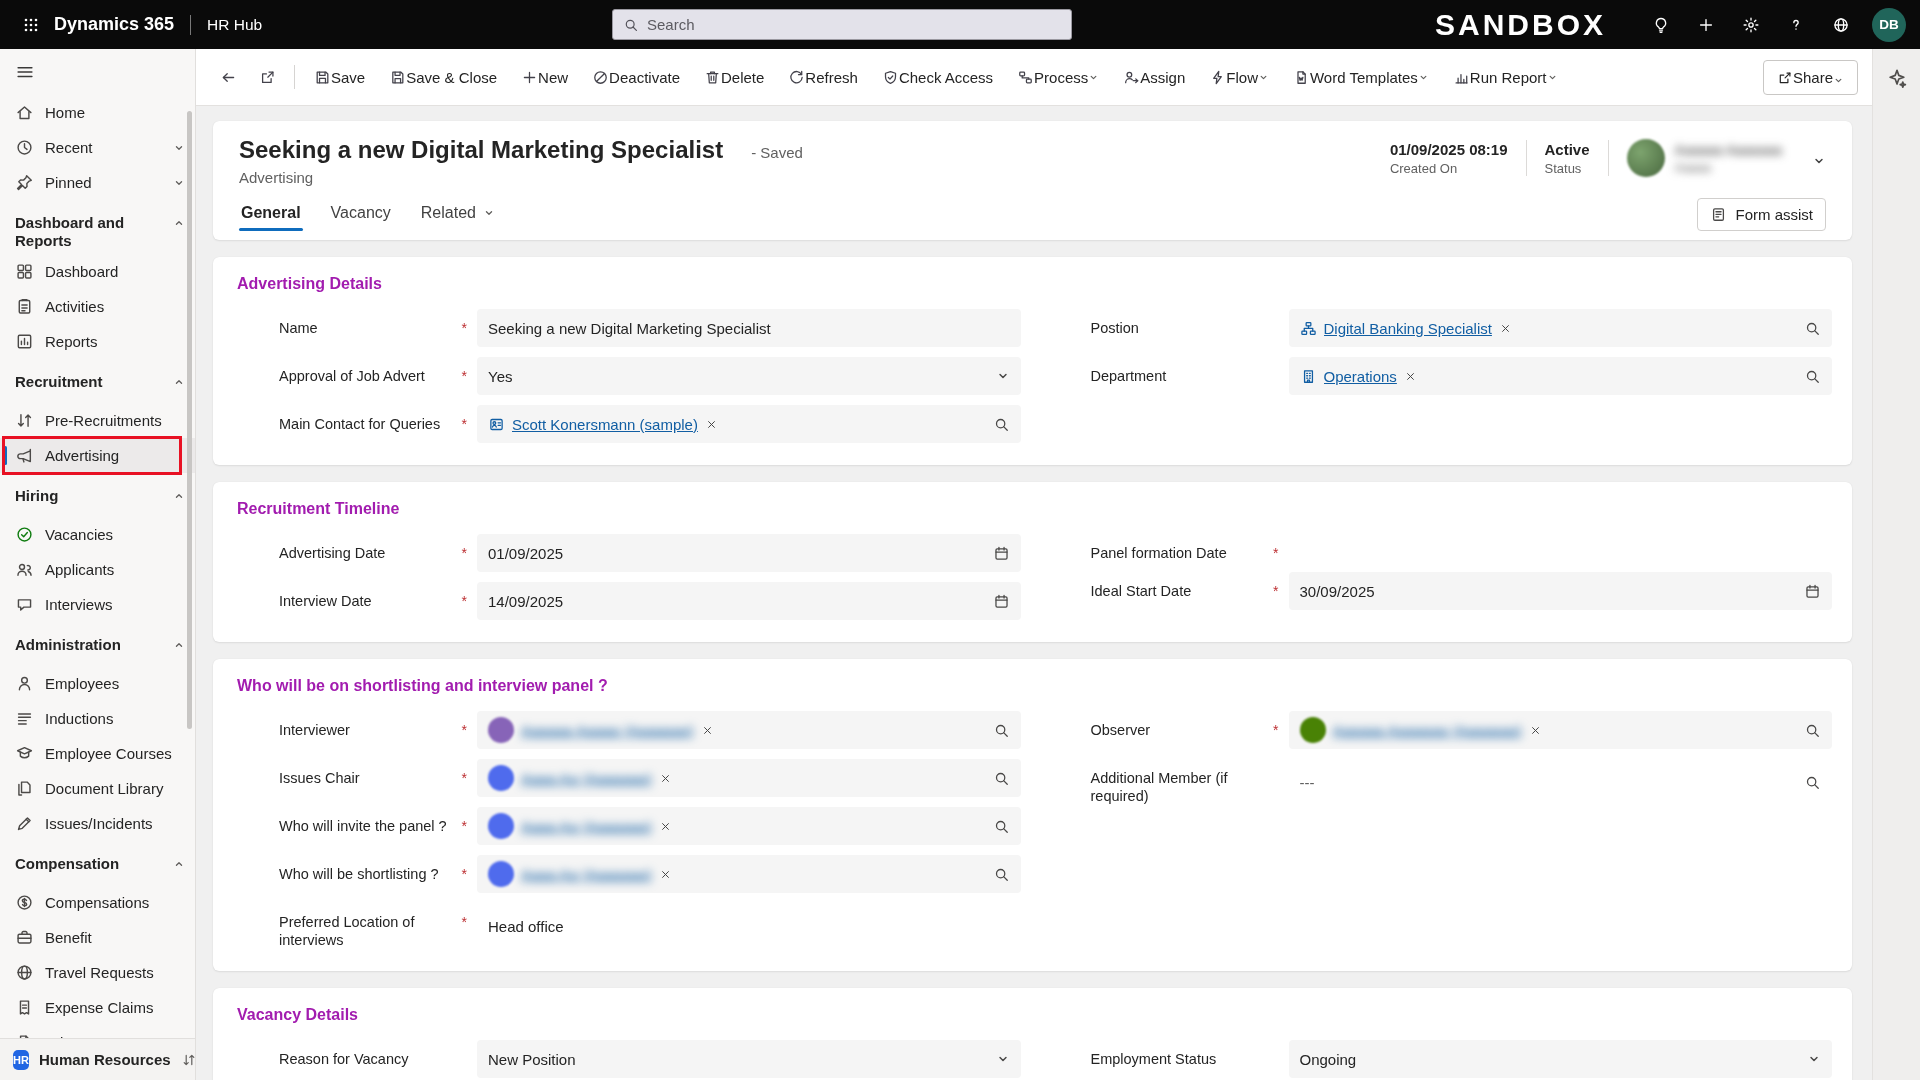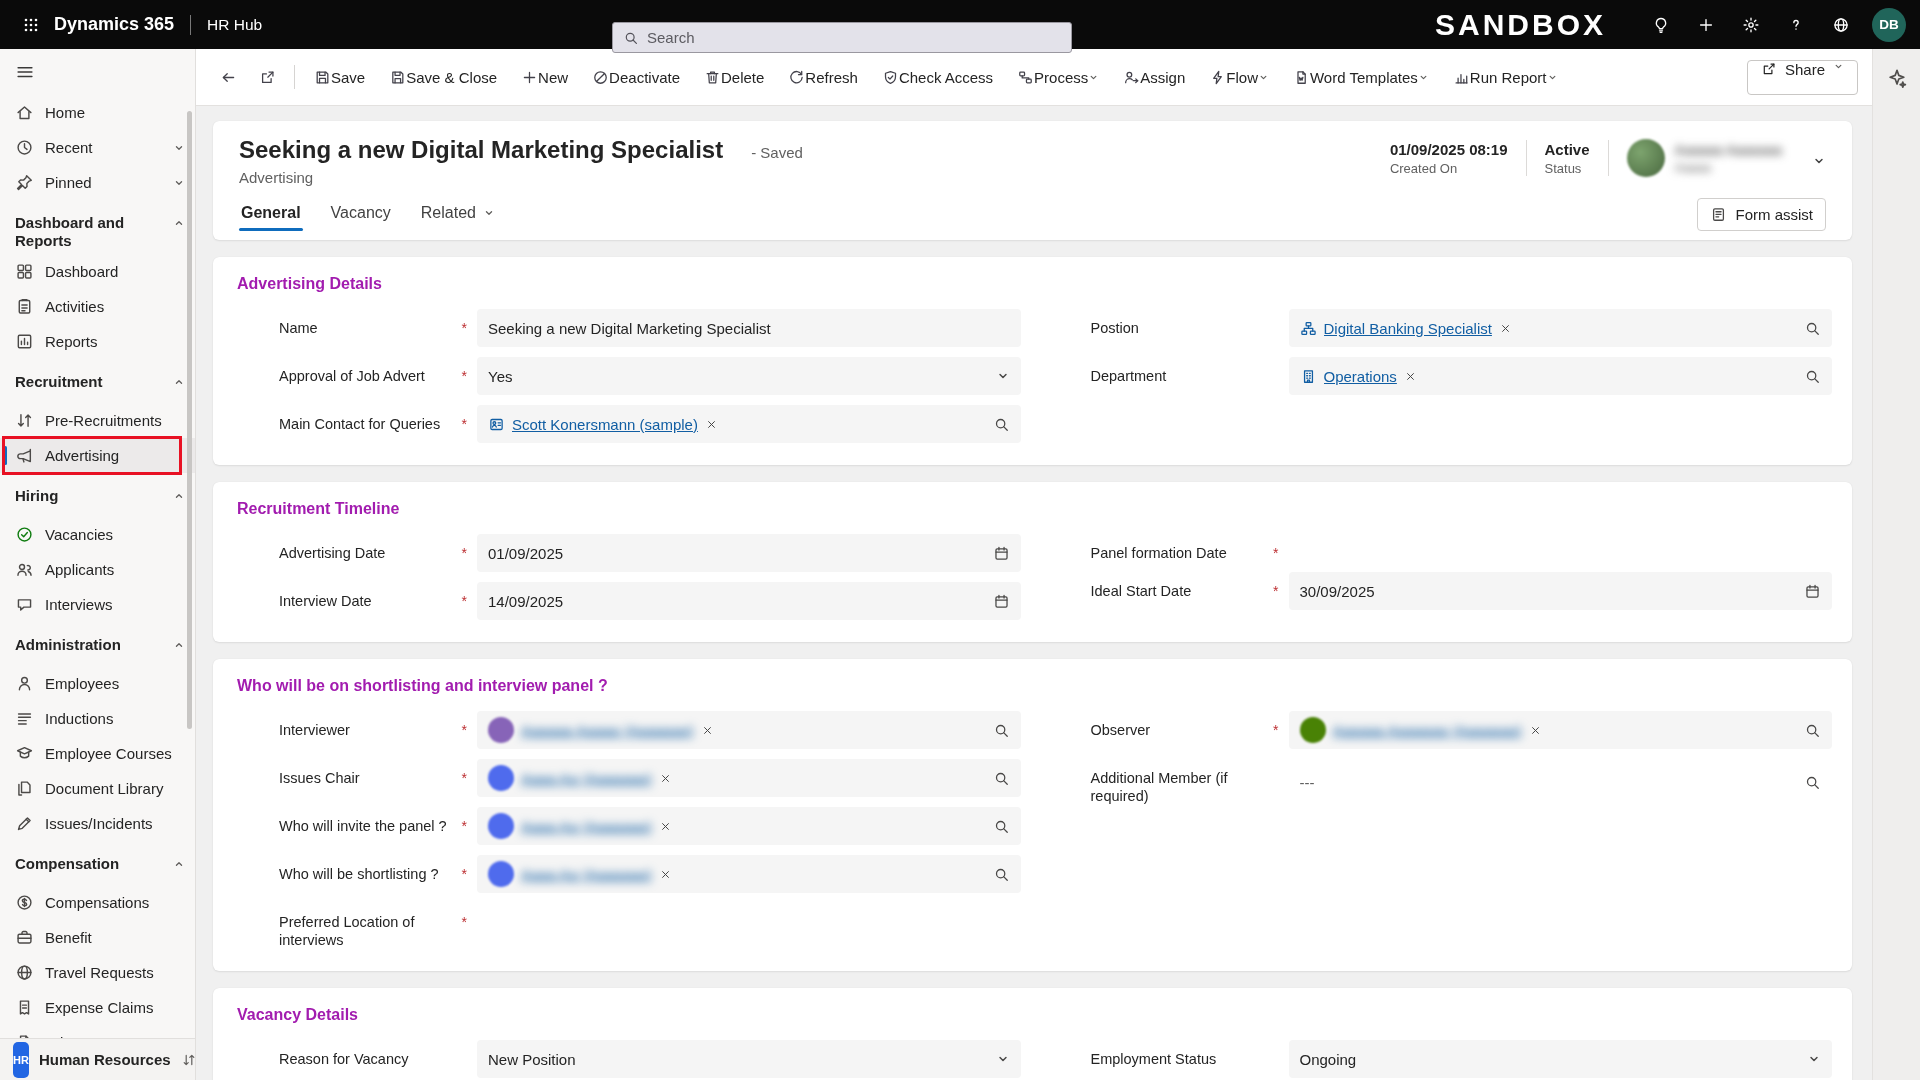--- a/index.html
+++ b/index.html
@@ -12,21 +12,21 @@
   .i14{width:14px;height:14px}.i16{width:16px;height:16px}.i17{width:17px;height:17px}
   .i19{width:19px;height:19px}.i20{width:20px;height:20px}.i22{width:22px;height:22px}
   .thick svg{stroke-width:1.7px;}
 
   
   .topbar{position:relative;height:49px;background:var(--topbar,#0a0a0a);color:#fff;display:flex;align-items:center;padding:0 14px;z-index:5;}
   .waffle{width:34px;height:34px;display:flex;align-items:center;justify-content:center;color:#fff;}
   .brand{font-size:18px;font-weight:700;margin-left:6px;white-space:nowrap;}
   .topbar-divider{width:1px;height:20px;background:rgba(255,255,255,.45);margin:0 16px;}
   .app-name{font-size:15.5px;white-space:nowrap;}
-  .search{position:absolute;left:612px;top:22px;width:460px;height:31px;background:#e3e2ea;border:1px solid #9a98a0;border-radius:3px;display:flex;align-items:center;padding:0 10px;gap:8px;color:#53525a;}
+  .search{position:absolute;left:612px;top:9px;width:460px;height:31px;background:#e3e2ea;border:1px solid #9a98a0;border-radius:3px;display:flex;align-items:center;padding:0 10px;gap:8px;color:#53525a;}
   .search input{flex:1;border:none;background:transparent;outline:none;font-size:15px;color:#242424;}
   .search input::placeholder{color:#5c5b61;}
   .topbar-right{margin-left:auto;display:flex;align-items:center;gap:17px;}
   .env{font-size:30px;font-weight:700;letter-spacing:3px;margin-right:24px;}
   .topbar-icon-btn{width:28px;height:28px;display:flex;align-items:center;justify-content:center;color:#fff;}
   .avatar-top{width:34px;height:34px;border-radius:50%;background:#20655a;color:#fff;font-size:13.5px;font-weight:700;display:flex;align-items:center;justify-content:center;}
 
   
   .main{display:flex;height:1031px;}
 
@@ -39,34 +39,34 @@
   .nav-item.selected{background:#eceaea;}
   .nav-item.selected::before{content:"";position:absolute;left:4px;top:8px;bottom:8px;width:3px;border-radius:2px;background:var(--accent,#0f6cbd);}
   .nav-label{flex:1;white-space:nowrap;overflow:hidden;}
   .nav-chevron{color:#605e5c;}
   .nav-group{min-height:40px;display:flex;align-items:flex-start;padding:10px 10px 4px 15px;font-weight:700;font-size:15px;color:#242424;margin-top:4px;}
   .nav-group-label{flex:1;line-height:18px;}
   .nav-group .nav-chevron{margin-top:3px;}
   .annotation-box{position:absolute;left:2px;right:13px;top:-2px;bottom:-2px;border:3px solid var(--annotation,#e81123);pointer-events:none;z-index:3;}
   .sidebar-scrollbar{position:absolute;top:62px;right:3px;width:5px;height:618px;background:#c8c6c4;border-radius:3px;z-index:4;}
   .sidebar-footer{flex:none;height:42px;border-top:1px solid #e1dfdd;display:flex;align-items:center;gap:10px;padding:0 12px 0 13px;background:#f4f3f2;z-index:4;}
-  .hr-badge{width:24px;height:36px;border-radius:5px;background:#2266e3;color:#fff;font-size:11px;font-weight:700;display:flex;align-items:center;justify-content:center;}
+  .hr-badge{width:24px;height:20px;border-radius:5px;background:#2266e3;color:#fff;font-size:11px;font-weight:700;display:flex;align-items:center;justify-content:center;}
   .footer-label{font-weight:700;font-size:15px;flex:1;white-space:nowrap;}
   .switch-icon{color:#605e5c;}
 
   
   .content{flex:1;min-width:0;display:flex;flex-direction:column;}
   .commandbar{height:57px;background:#fff;border-bottom:1px solid #e3e1df;display:flex;align-items:center;padding:0 14px;}
   .cmd-left{display:flex;align-items:center;gap:2px;flex:1;min-width:0;overflow:hidden;}
   .cmd-btn{display:flex;align-items:center;gap:0;height:38px;padding:0 11px;border-radius:4px;font-size:15px;color:#242424;white-space:nowrap;}
   .cmd-btn .cmd-icon{color:#43424b;}
   .cmd-btn.icon-only{padding:0 10px;}
   .cmd-divider{width:1px;height:24px;background:#d6d4d2;margin:0 6px;flex:none;}
   .cmd-chevron{color:#5f5e5c;}
-  .share-btn{display:flex;align-items:flex-start;gap:8px;height:35px;padding:0 13px;border:1px solid #c9c7c5;border-radius:4px;background:#fff;font-size:15px;white-space:nowrap;}
+  .share-btn{display:flex;align-items:flex-end;height:35px;padding:8px 13px;border:1px solid #c9c7c5;border-radius:4px;background:#fff;font-size:15px;white-space:nowrap;}
 
   .canvas{flex:1;overflow:hidden;background:#f0f0f0;padding:15px 20px 0 17px;}
   .card{background:#fff;border-radius:6px;box-shadow:0 1px 2px rgba(0,0,0,.08),0 0 1px rgba(0,0,0,.10);}
 
   
   .form-header{padding:15px 26px 0 26px;margin-bottom:17px;}
   .fh-top{display:flex;align-items:flex-start;}
   .title-row{display:flex;align-items:baseline;gap:10px;}
   .page-title{font-size:24px;font-weight:700;color:#242424;}
   .save-state{font-size:15px;color:#616161;margin-left:18px;}
@@ -974,20 +974,23 @@
                         <path d="M10 10l3.4 3.4"></path>
                       </svg>
                     </span>
                   </div>
                 </div>
                 <div class="field">
                   <div class="field-label">
                     <span class="label-text">Preferred Location of interviews</span>
                     <span class="req">*</span>
                   </div>
+                  <div class="control readonly">
+                    <span class="value">Head office</span>
+                  </div>
                 </div>
               </div>
               <div class="col">
                 <div class="field">
                   <div class="field-label">
                     <span class="label-text">Observer</span>
                     <span class="req">*</span>
                   </div>
                   <div class="control person filled">
                     <span class="avatar-sm blur-soft" style="background: rgb(73, 130, 5);"></span>

